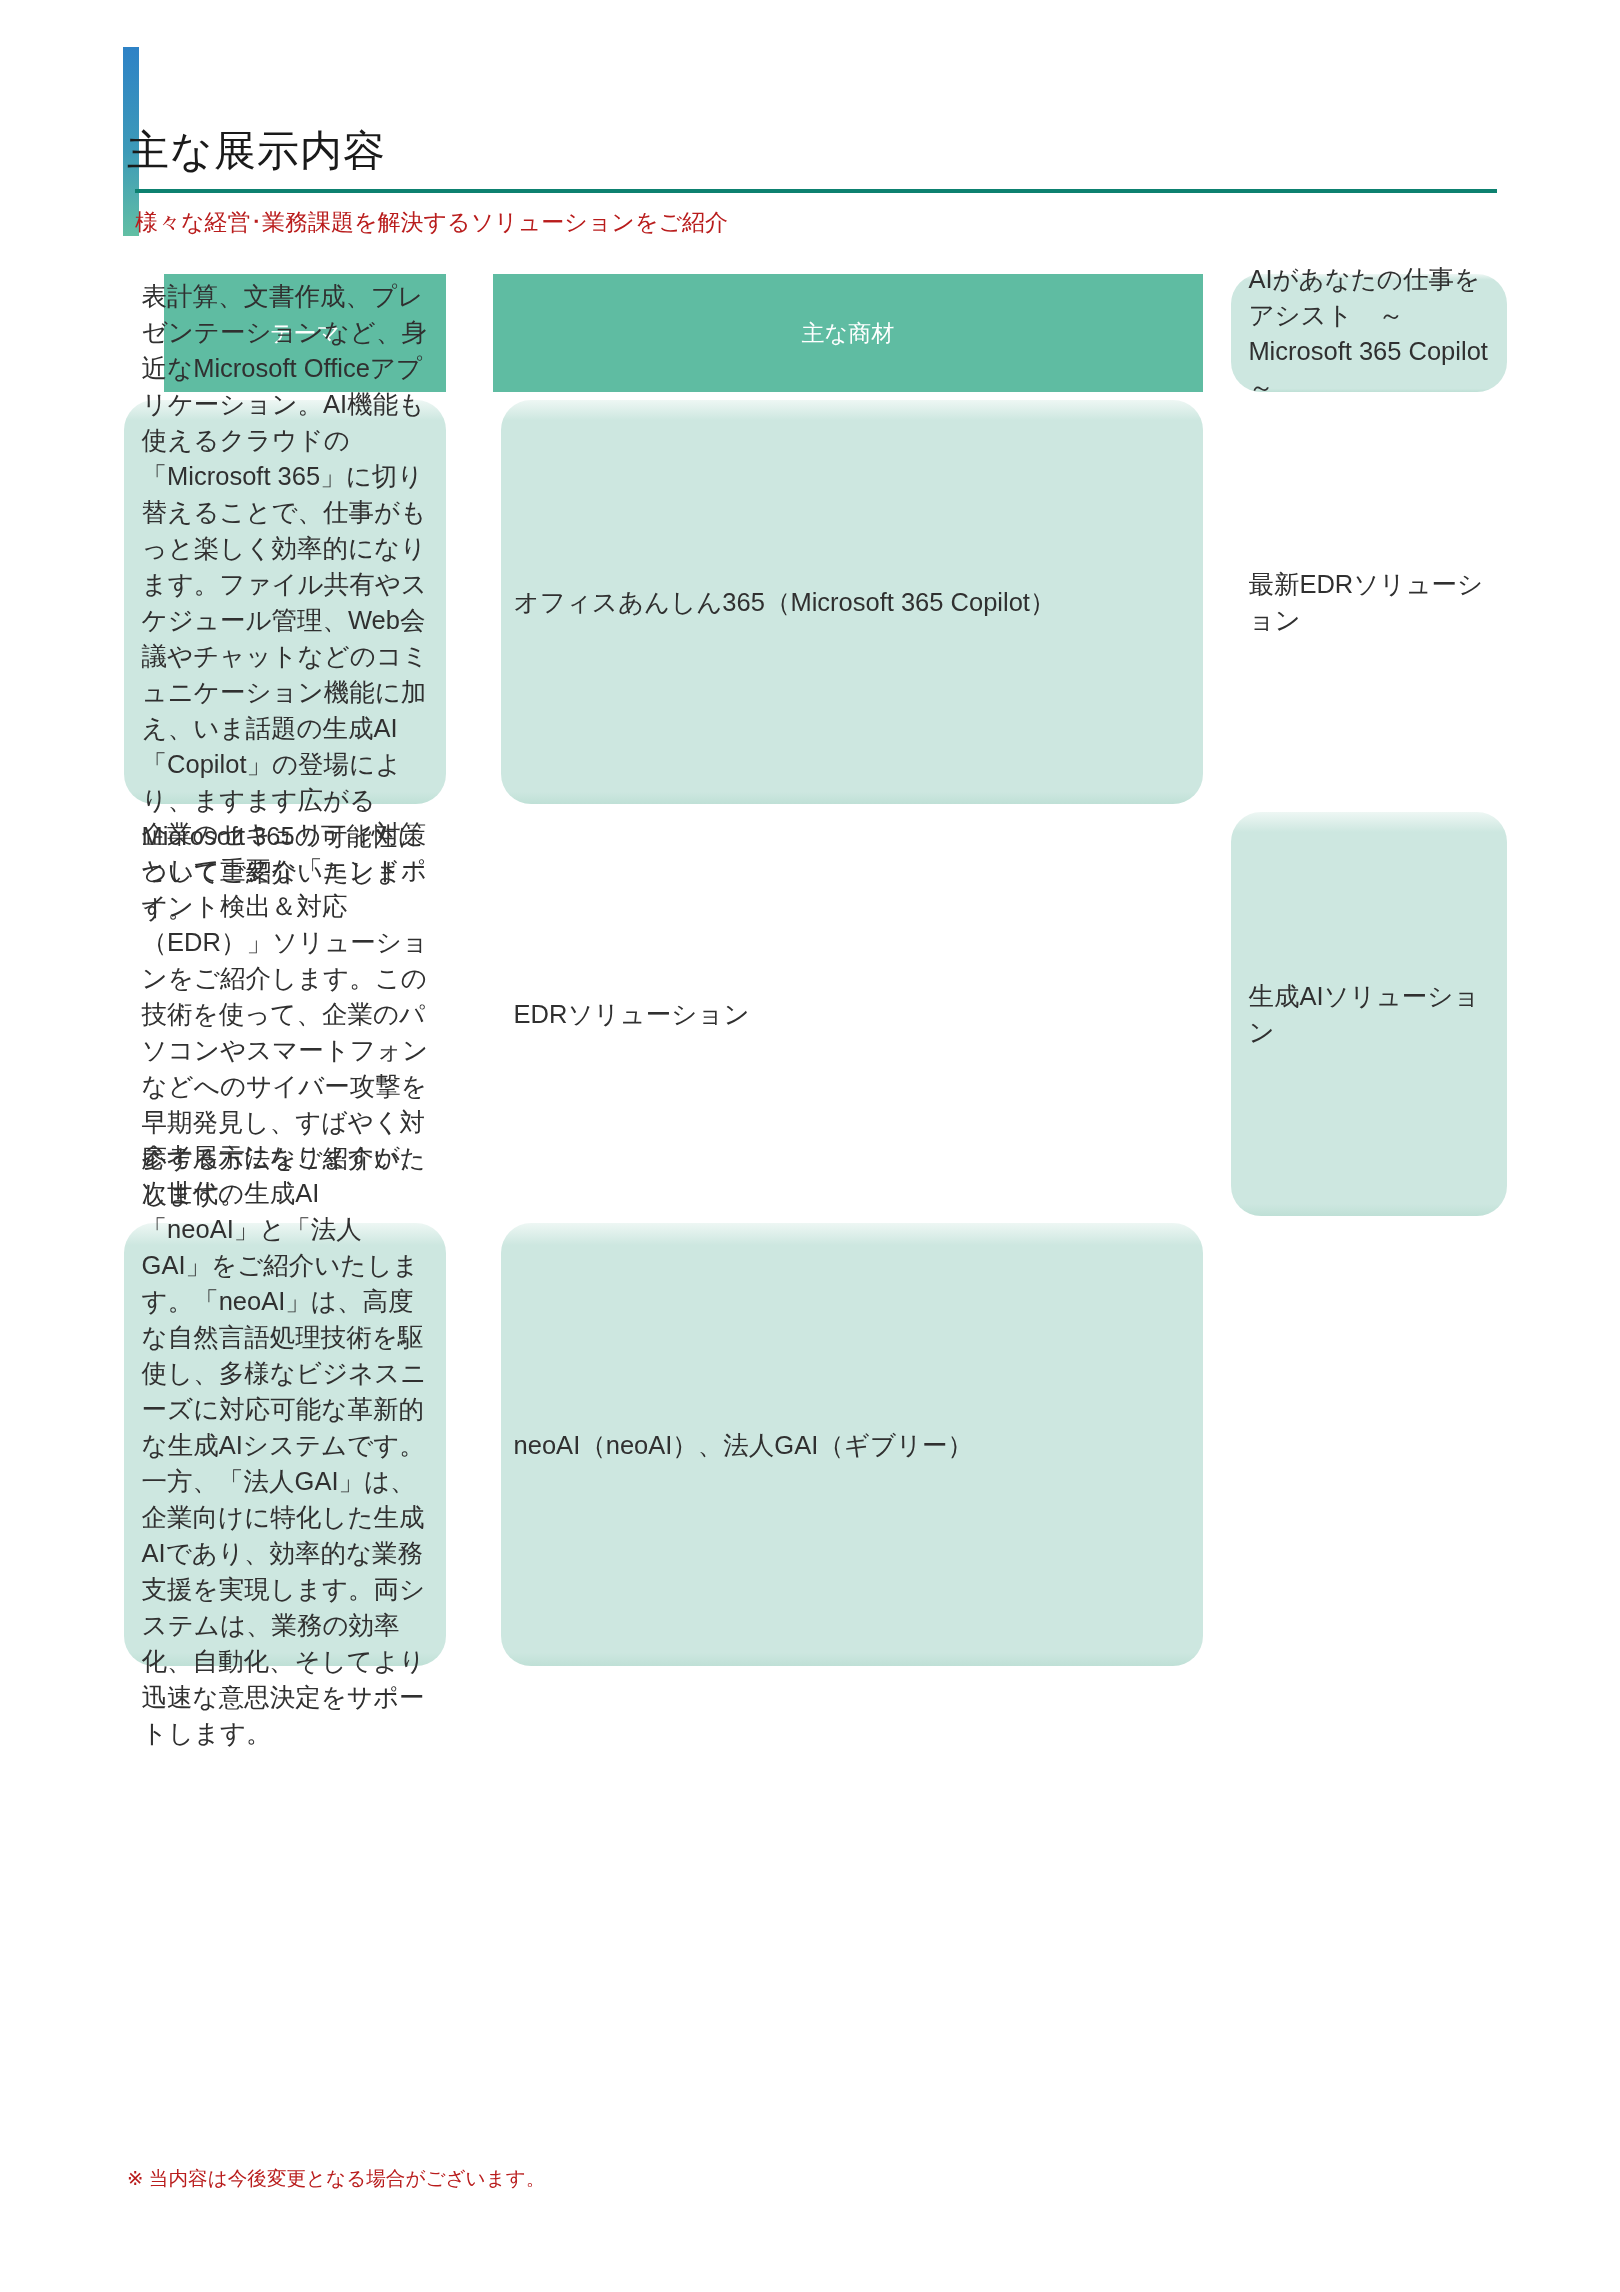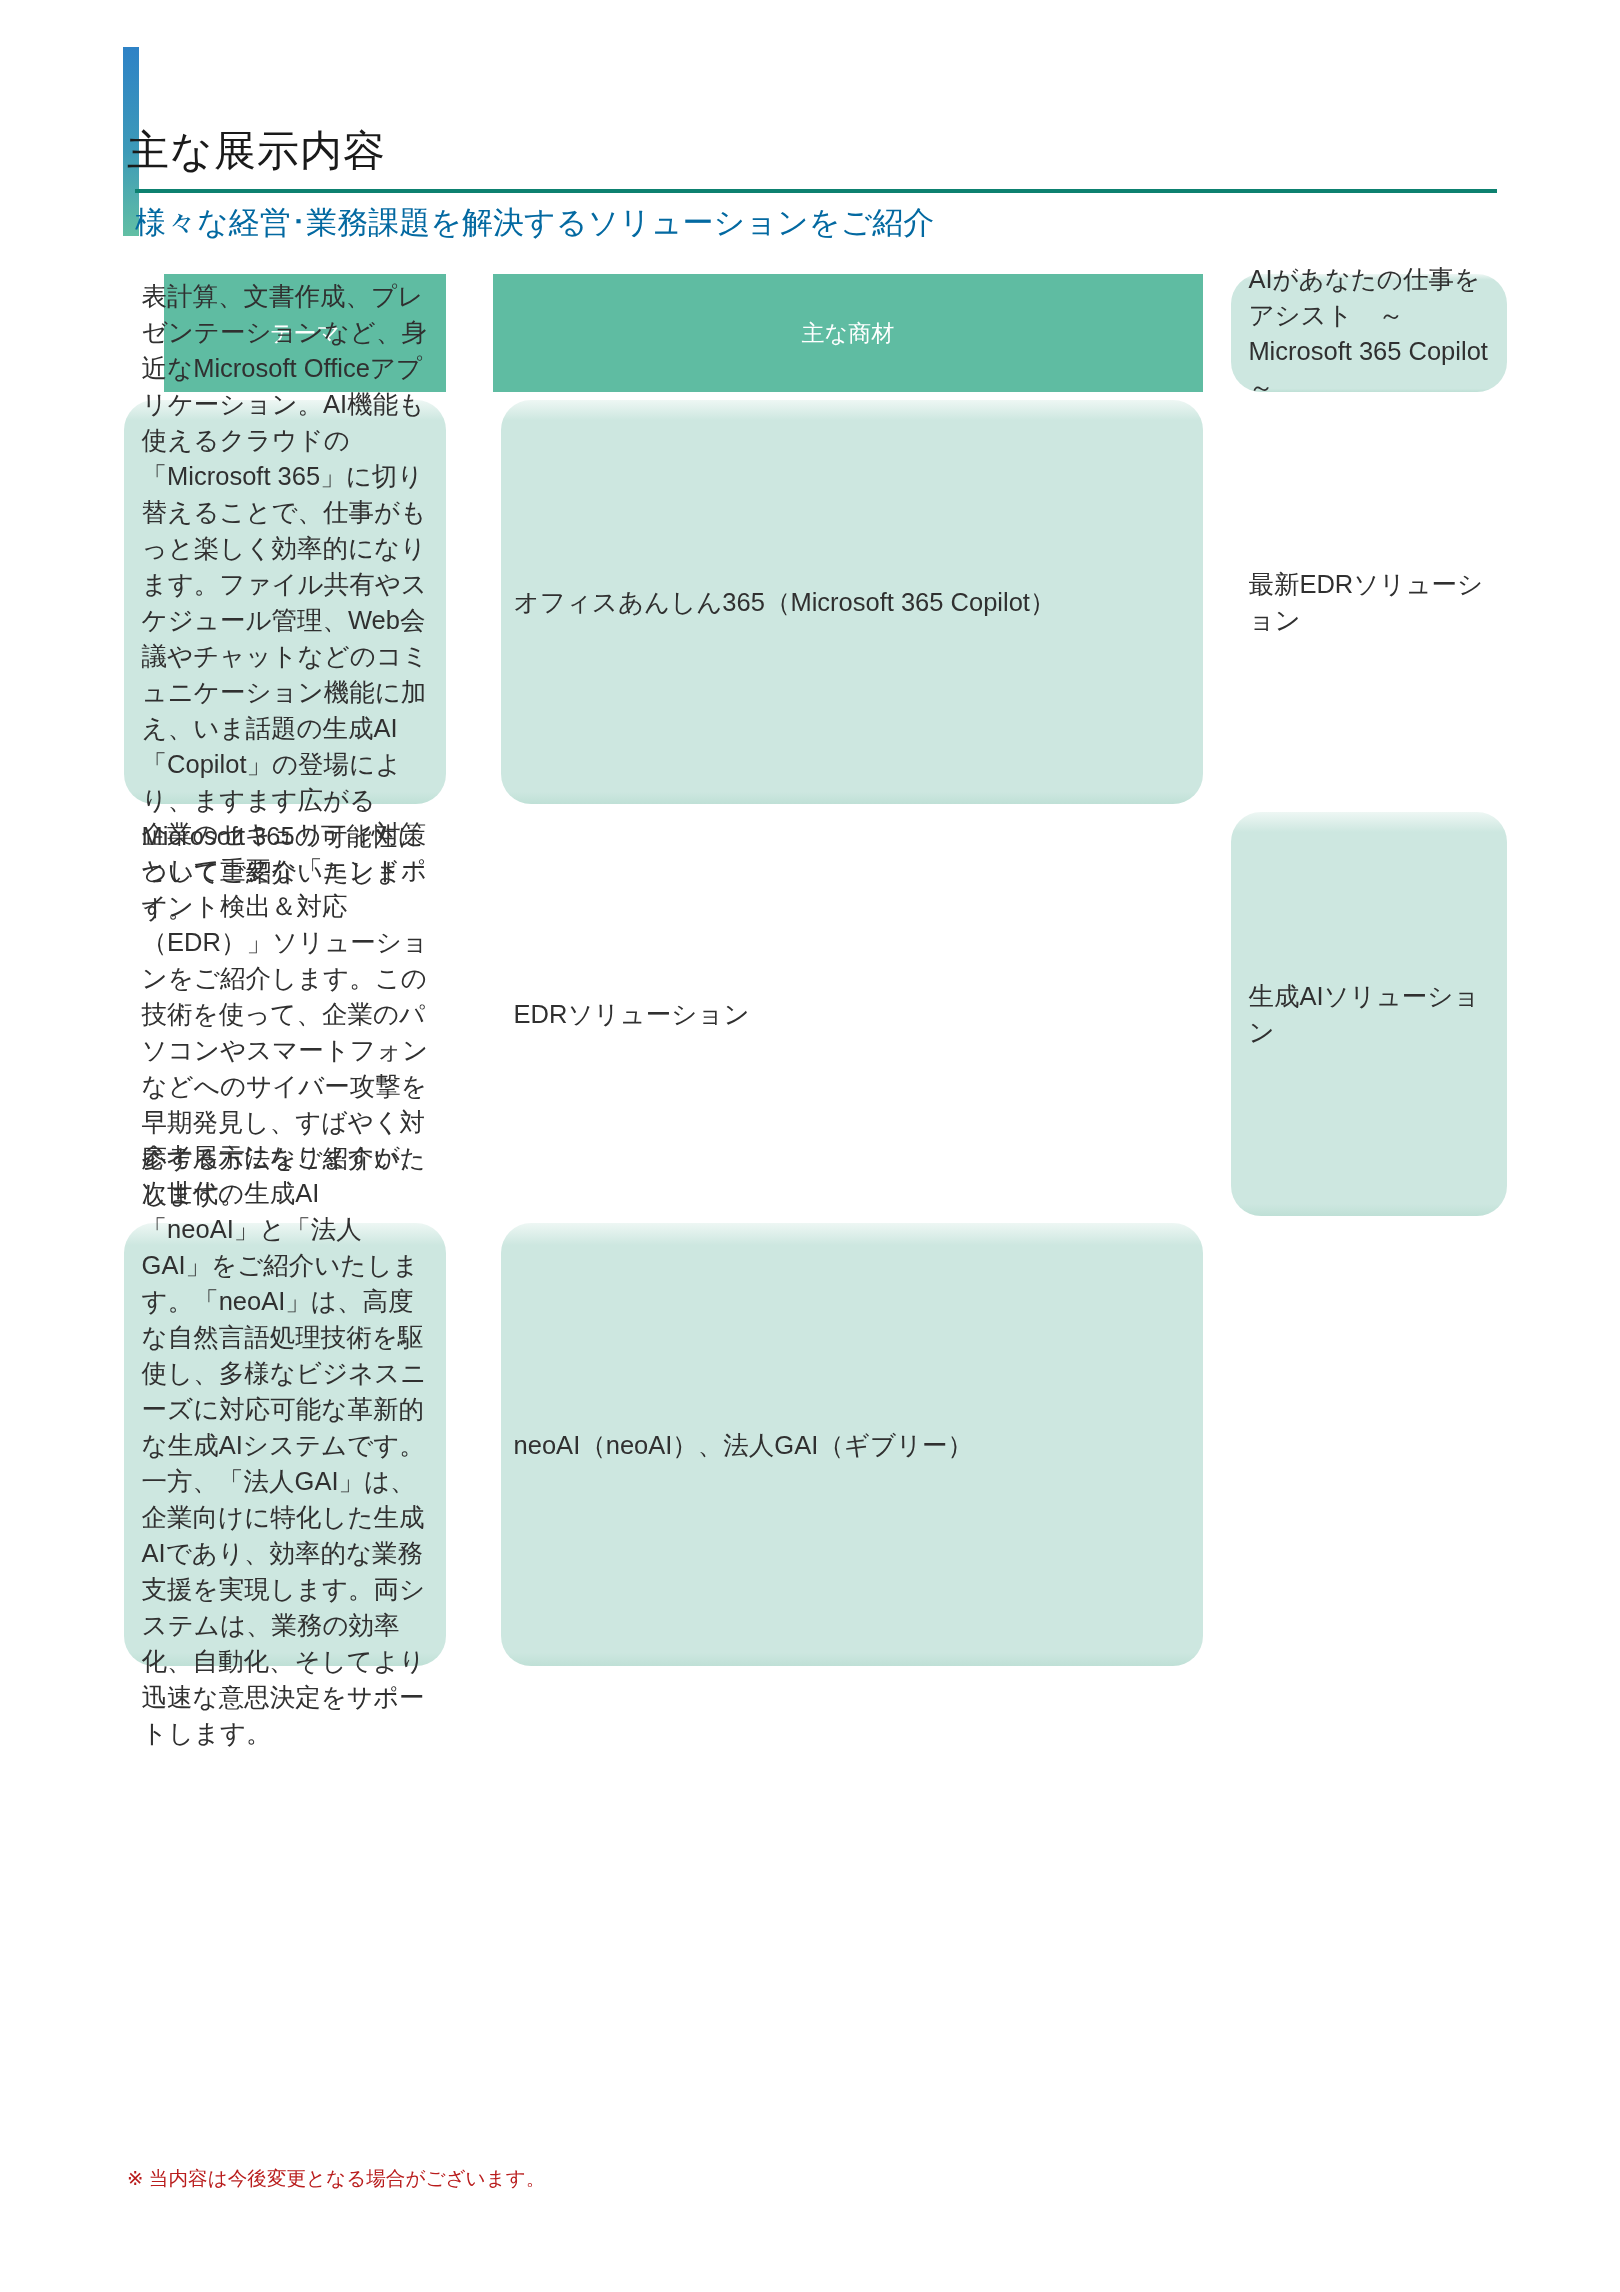--- a/index.html
+++ b/index.html
@@ -19,21 +19,21 @@
     position:absolute;left:127px;top:125px;
     font-size:42px;line-height:51px;color:#1a1a1a;
     letter-spacing:1px;white-space:nowrap;
   }
   .title-rule{
     position:absolute;left:135px;top:189px;width:1362px;height:3.9px;
     background:#0d8170;
   }
   .page-subtitle{
     position:absolute;left:135px;top:208px;
-    font-size:31px;line-height:29px;color:#0369a1;white-space:nowrap;
+    font-size:23px;line-height:29px;color:#b91c1c;white-space:nowrap;
   }
   
   .solution-table{
     position:absolute;left:124px;top:274px;
     display:grid;
     grid-template-columns:322px 750px 297px;
     grid-template-rows:118px 404px 404px 443px;
     column-gap:6.9px;row-gap:7.8px;
   }
   .cell{

